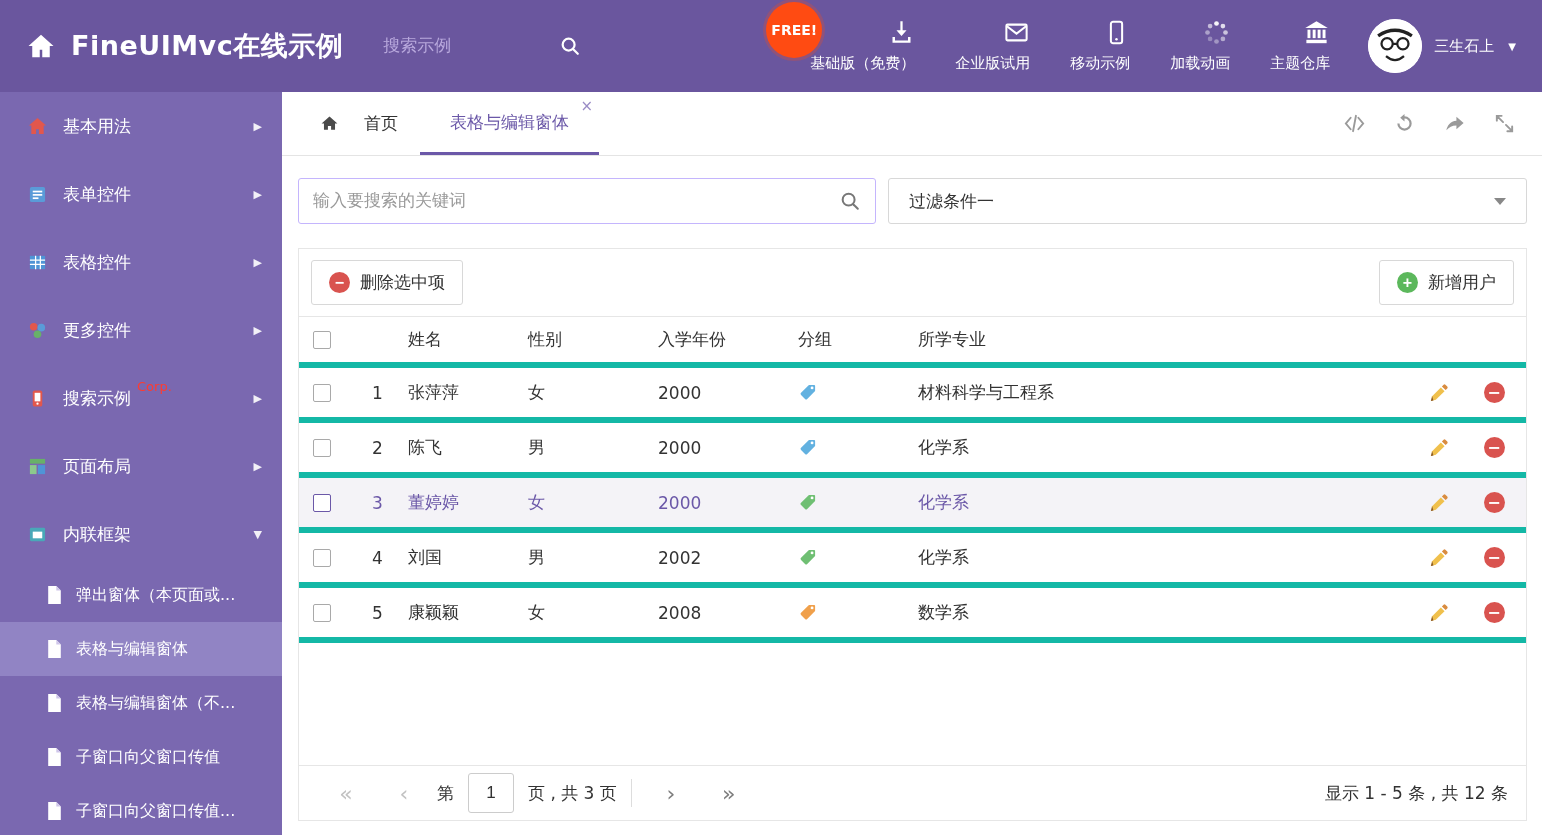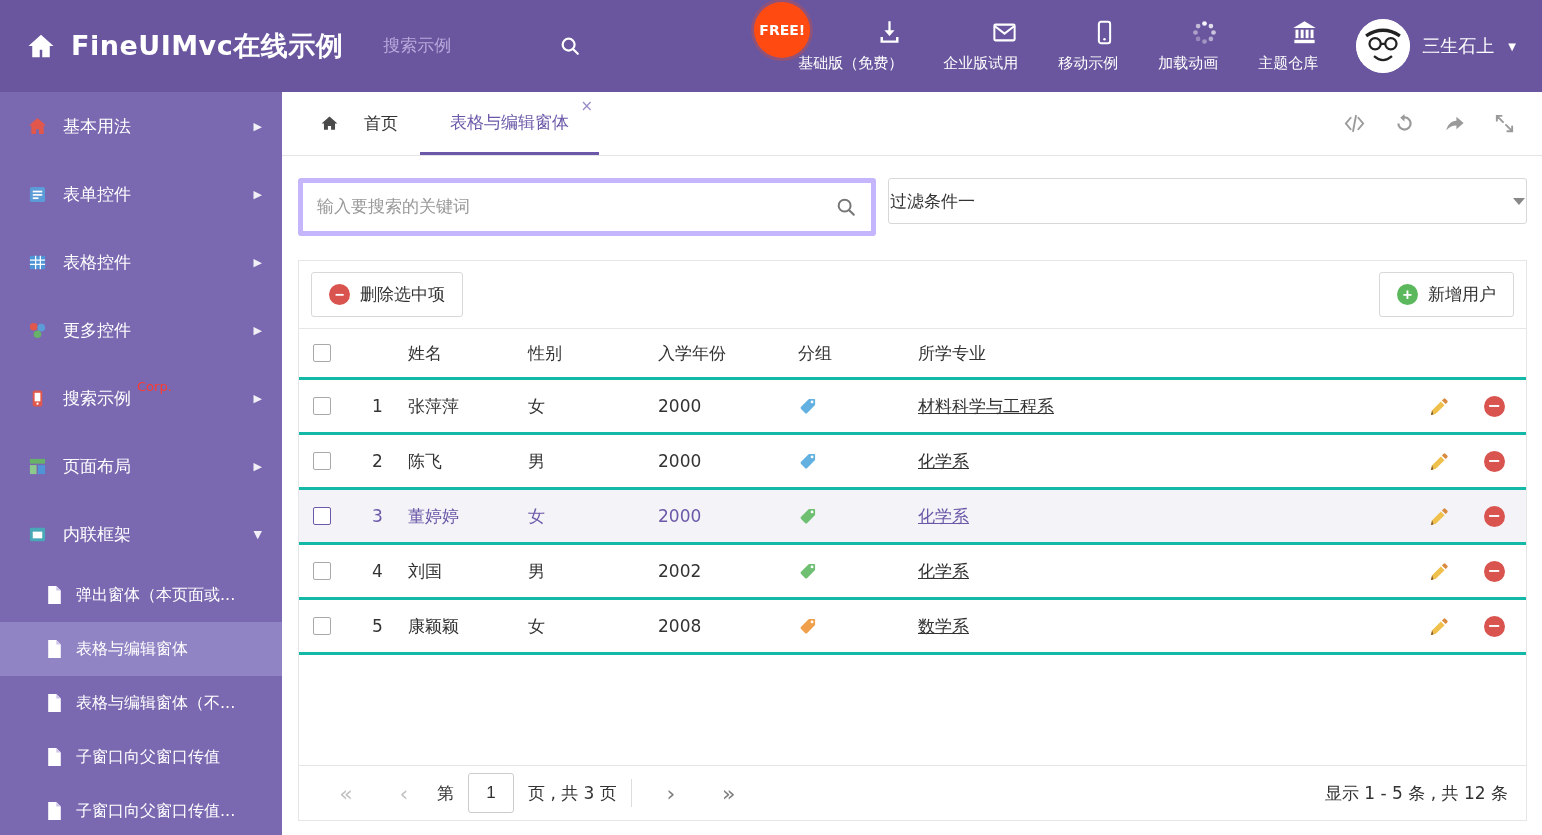--- a/index.html
+++ b/index.html
@@ -16,21 +16,21 @@
   .top-search input{background:transparent;border:none;outline:none;font-size:17px;color:#fff;width:150px}
   .top-search input::placeholder{color:#b9a9dd}
   .top-search .mag{width:22px;height:22px;cursor:pointer}
   .nav-items{display:flex;margin-left:auto;align-items:stretch;height:100%}
   .nav-item{display:flex;flex-direction:column;align-items:flex-end;justify-content:center;gap:8px;font-size:15px;padding:0 20px;position:relative;cursor:pointer;white-space:nowrap}
   .nav-item svg{width:27px;height:27px;display:block}
   .free-badge{position:absolute;left:-24px;top:2px;width:56px;height:56px;border-radius:50%;background:#ff4b12;color:#fff;font-size:14px;font-weight:bold;display:flex;align-items:center;justify-content:center;box-shadow:0 0 0 3px rgba(255,75,18,.25);z-index:2}
   .userbox{display:flex;align-items:center;gap:12px;padding:0 26px 0 18px;cursor:pointer}
   .avatar{width:54px;height:54px;border-radius:50%;background:#fff;overflow:hidden;flex-shrink:0}
   .avatar svg{width:100%;height:100%;display:block}
-  .username{font-size:18px}
+  .username{font-size:15px}
   .user-caret{font-size:10px;margin-left:2px}
 
   
   .main{flex:1;display:flex;min-height:0}
 
   
   .sidebar{width:282px;background:#7a68b0;color:#fff;flex-shrink:0;overflow:hidden}
   .side-item{height:68px;display:flex;align-items:center;padding:0 20px 0 28px;font-size:17px;cursor:pointer}
   .side-item .ic{width:19px;height:19px;margin-right:16px;flex-shrink:0}
   .side-item .ic svg{width:100%;height:100%;display:block}
@@ -47,43 +47,43 @@
   .tab{display:flex;align-items:center;gap:25px;padding:0 22px;font-size:17px;color:#333;cursor:pointer;position:relative}
   .tab svg{width:19px;height:19px}
   .tab.active{color:#6b58a8;border-bottom:3px solid #6b58a8;padding:0 30px}
   .tab .close{position:absolute;top:7px;right:6px;font-size:15px;color:#9a8cc6;line-height:1;cursor:pointer}
   .tab-tools{margin-left:auto;display:flex;align-items:center;gap:27px;padding-right:26px}
   .tab-tools .tool{width:23px;height:23px;cursor:pointer}
   .tab-tools svg{width:100%;height:100%;display:block}
 
   .page{flex:1;display:flex;flex-direction:column;padding:22px 15px 14px 16px;min-height:0}
   .filter-row{display:flex;gap:12px;flex-shrink:0}
-  .searchbox{width:578px;height:58px;border:5px solid #c4b5fd;border-radius:3px;display:flex;align-items:center;background:#fff}
+  .searchbox{width:578px;height:46px;border:1px solid #c4b5fd;border-radius:3px;display:flex;align-items:center;background:#fff}
   .searchbox input{flex:1;border:none;outline:none;font-size:17px;padding:0 14px;color:#333;min-width:0}
   .searchbox input::placeholder{color:#999}
   .searchbox .mag{width:22px;height:22px;margin-right:14px;cursor:pointer;flex-shrink:0}
-  .dropdown{flex:1;height:46px;border:1px solid #d8d8d8;border-radius:3px;display:flex;align-items:center;padding:0 1px;font-size:17px;color:#333;cursor:pointer}
+  .dropdown{flex:1;height:46px;border:1px solid #d8d8d8;border-radius:3px;display:flex;align-items:center;padding:0 20px;font-size:17px;color:#333;cursor:pointer}
   .dropdown .caret{margin-left:auto;width:0;height:0;border-left:6px solid transparent;border-right:6px solid transparent;border-top:7px solid #888}
 
   .grid-panel{margin-top:24px;border:1px solid #e6e6e6;flex:1;display:flex;flex-direction:column;min-height:0}
   .grid-toolbar{padding:11px 12px;display:flex;justify-content:space-between;flex-shrink:0}
   .btn{display:inline-flex;align-items:center;gap:10px;height:45px;padding:0 17px;border:1px solid #d8d8d8;border-radius:3px;background:#fff;font-size:17px;color:#333;cursor:pointer}
   .cicon{width:21px;height:21px;border-radius:50%;display:inline-flex;align-items:center;justify-content:center;color:#fff;font-size:16px;line-height:1;font-weight:bold}
   .cicon.red{background:#d9534f}
   .cicon.green{background:#5cb85c}
 
-  .grow{display:grid;grid-template-columns:45px 62px 120px 130px 140px 120px 1fr 46px 64px;align-items:center;height:55px;border-bottom:3px solid #14b8a6;font-size:17px;color:#333;flex-shrink:0}
+  .grow{display:grid;grid-template-columns:45px 62px 120px 130px 140px 120px 1fr 46px 64px;align-items:center;height:55px;border-bottom:6px solid #14b8a6;font-size:17px;color:#333;flex-shrink:0}
   .grow.ghead{height:52px;border-top:1px solid #e6e6e6}
   .c-check{justify-self:center}
   .c-idx{padding-left:28px}
   .c-cell{padding-left:2px;overflow:hidden;white-space:nowrap}
   .c-act{justify-self:center;display:flex;align-items:center}
   .checkbox{width:18px;height:18px;border:1px solid #a9a9a9;border-radius:2px;background:#fff;cursor:pointer;display:inline-block}
   .tagwrap svg{width:19px;height:19px;display:block}
-  .major-link{color:#333;text-decoration:underline;cursor:pointer}
+  .major-link{color:#333;cursor:pointer}
   .grow.selected{background:#f4f3f7;color:#6b58a8}
   .grow.selected .major-link{color:#6b58a8}
   .grow.selected .checkbox{border-color:#6b58a8}
   .editbtn{width:21px;height:21px;cursor:pointer}
   .editbtn svg{width:100%;height:100%;display:block}
   .delbtn{width:21px;height:21px;border-radius:50%;background:#d9534f;color:#fff;display:flex;align-items:center;justify-content:center;font-size:16px;line-height:1;font-weight:bold;cursor:pointer}
   .grid-filler{flex:1}
 
   .pager{border-top:1px solid #e6e6e6;height:55px;display:flex;align-items:center;padding:0 18px;font-size:17px;color:#333;flex-shrink:0}
   .pg-btn{width:58px;text-align:center;font-size:22px;color:#c2c2c2;cursor:pointer;user-select:none}

